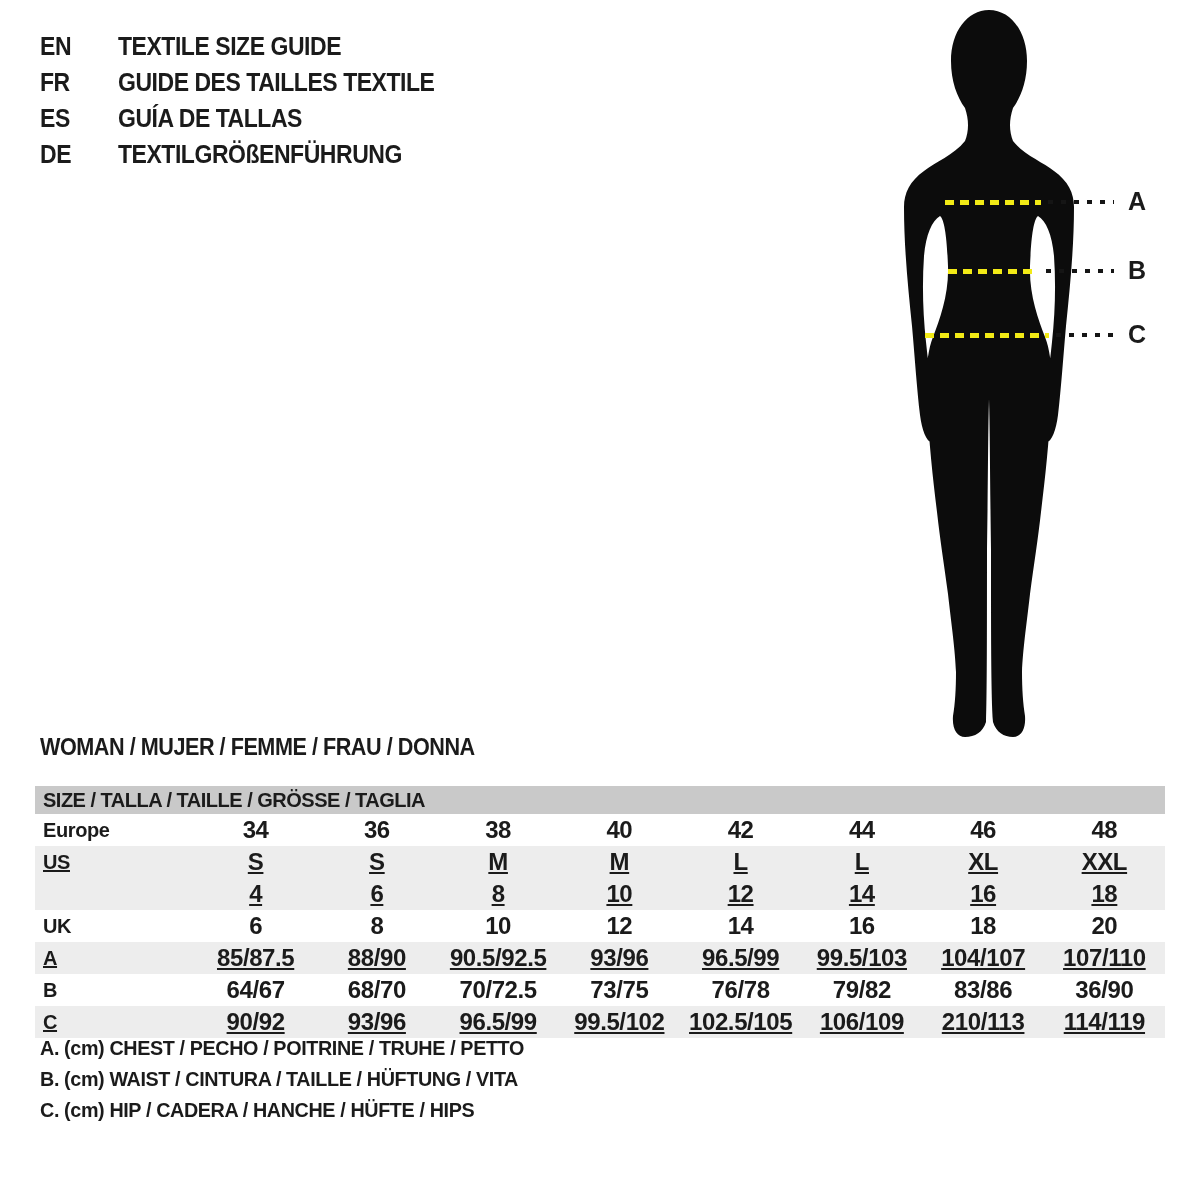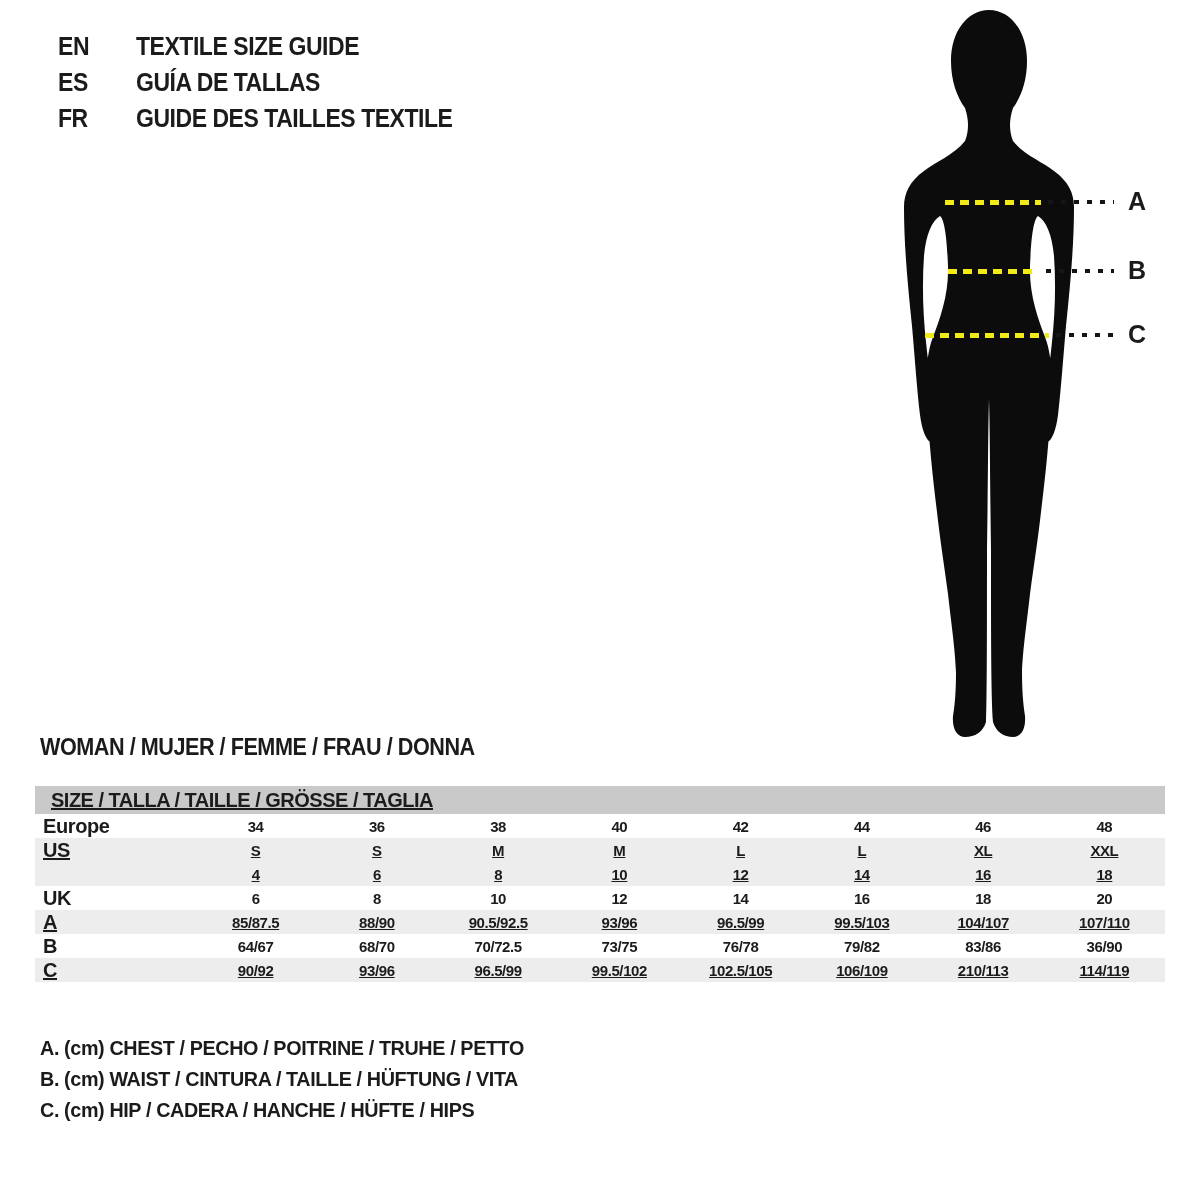--- a/index.html
+++ b/index.html
@@ -3,69 +3,73 @@
 <meta charset="utf-8">
 <style>
   html,body{margin:0;padding:0;background:#ffffff;}
   #stage{
     position:relative;width:1200px;height:1200px;background:#ffffff;overflow:hidden;
     font-family:"Liberation Sans","DejaVu Sans",sans-serif;
     color:#1b1b1b;-webkit-font-smoothing:antialiased;
   }
   
   .legend{position:absolute;left:40px;top:28px;}
-  .legend-row{display:grid;grid-template-columns:78px auto;height:36px;align-items:center;margin-left:18px;}
+  .legend-row{display:grid;grid-template-columns:78px auto;height:36px;align-items:center;}
   .lang-code,.lang-title{
     font-weight:bold;font-size:25px;letter-spacing:-0.5px;white-space:nowrap;
     transform:scaleX(0.92);transform-origin:left center;
   }
   
   .figure-svg{position:absolute;left:890px;top:4px;width:230px;height:740px;}
   .meas-yellow{position:absolute;height:5px;background:repeating-linear-gradient(90deg,var(--yellow,#f2ea16) 0 9px,transparent 9px 15px);}
   .meas-dots{position:absolute;height:4px;background:repeating-linear-gradient(90deg,#151515 0 5px,transparent 5px 13px);}
   .meas-label{position:absolute;font-weight:bold;font-size:25px;line-height:25px;}
   
   .section-title{
     position:absolute;left:40px;top:734px;font-weight:bold;font-size:23px;letter-spacing:-0.5px;
     transform:scaleX(0.94);transform-origin:left center;white-space:nowrap;
   }
   
   .size-table{position:absolute;left:35px;top:786px;width:1130px;}
   .t-header{
     height:28px;line-height:28px;background:var(--hdr,#c9c9c9);
-    font-weight:bold;font-size:20px;letter-spacing:-0.5px;padding-left:16px;box-sizing:border-box;text-decoration:underline;
+    font-weight:bold;font-size:20px;letter-spacing:-0.5px;padding-left:8px;box-sizing:border-box;
   }
-  .t-row{display:grid;grid-template-columns:160px repeat(8,1fr);height:24px;align-items:center;}
+  .t-row{display:grid;grid-template-columns:160px repeat(8,1fr);height:32px;align-items:center;}
   .t-row.shaded{background:var(--stripe,#ededed);text-decoration:underline;}
   .t-label{font-weight:bold;font-size:20px;letter-spacing:-0.4px;padding-left:8px;white-space:nowrap;}
-  .t-cell{font-weight:bold;font-size:15px;letter-spacing:-0.4px;text-align:center;white-space:nowrap;}
+  .t-cell{font-weight:bold;font-size:24px;letter-spacing:-0.4px;text-align:center;white-space:nowrap;}
   
   .notes{position:absolute;left:40px;top:1032px;}
   .note-line{
     font-weight:bold;font-size:21px;line-height:31px;letter-spacing:-0.4px;white-space:nowrap;
     transform:scaleX(0.94);transform-origin:left center;
   }
 </style>
 </head>
 <body>
 
 <div id="stage" style="--yellow: #f2ea16; --hdr: #c9c9c9; --stripe: #ededed;">
 
   <div class="legend" id="legend">
       <div class="legend-row">
         <span class="lang-code">EN</span>
         <span class="lang-title">TEXTILE SIZE GUIDE</span>
       </div>
       <div class="legend-row">
+        <span class="lang-code">FR</span>
+        <span class="lang-title">GUIDE DES TAILLES TEXTILE</span>
+      </div>
+      <div class="legend-row">
         <span class="lang-code">ES</span>
         <span class="lang-title">GUÍA DE TALLAS</span>
       </div>
       <div class="legend-row">
-        <span class="lang-code">FR</span>
-        <span class="lang-title">GUIDE DES TAILLES TEXTILE</span>
+        <span class="lang-code">DE</span>
+        <span class="lang-title">TEXTILGRÖßENFÜHRUNG</span>
       </div>
     </div>
 
   <svg class="figure-svg" viewBox="0 0 230 740" aria-hidden="true">
     <path id="bodyPath" fill="#0c0c0c" d="
       M99 6 C77 6 61 28 61 57 C61 77 67 93 75 104 C79 116 79 127 75 137
       C64 151 45 158 34 167 C20 177 14 189 14 203 C14 243 18 283 22 322
       C25 356 27 386 30 411 C32 426 36 437 42 439 C48 440 50 431 48 420
       C44 398 39 368 36 338 C33 310 32 281 34 252 C36 230 42 217 50 212
       C55 216 57 237 58 262 C59 290 50 315 43 333 C37 348 35 372 37 398

